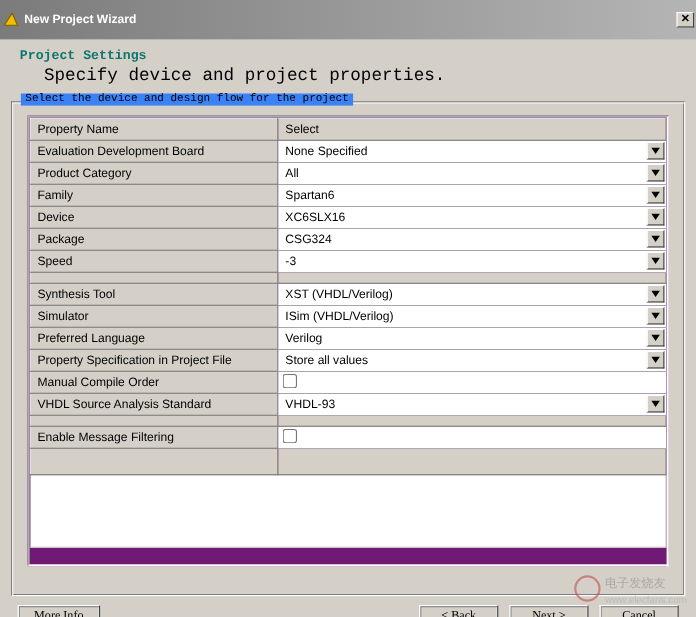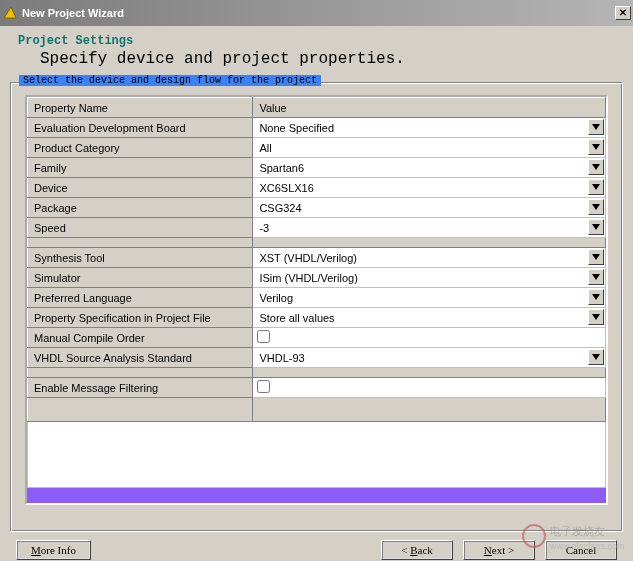--- a/index.html
+++ b/index.html
@@ -6,21 +6,21 @@
 body {
   font-family: Tahoma, sans-serif;
   font-size: 11px;
   background: #d4d0c8;
   width: 633px;
   height: 561px;
   overflow: hidden;
 }
 .titlebar {
   background: linear-gradient(to right, #7b7b7b, #b5b5b5);
-  height: 26px;
+  height: 36px;
   display: flex;
   align-items: center;
   padding: 0 2px;
   color: #fff;
   font-weight: bold;
 }
 .titlebar .icon {
   width: 16px; height: 16px;
   margin-right: 4px;
   display: inline-block;
@@ -71,21 +71,21 @@
 .groupbox .legend {
   position: absolute;
   top: -8px; left: 8px;
   background: #3b82f6;
   padding: 0 4px;
   font-family: "Courier New", monospace;
   font-size: 10px;
 }
 .table-wrap {
   border: 2px inset #fff;
-  background: #8b5cf6;
+  background: #701a75;
   height: 410px;
   overflow: hidden;
 }
 table {
   width: 100%;
   border-collapse: collapse;
   table-layout: fixed;
 }
 table th {
   background: #d4d0c8;
@@ -196,21 +196,21 @@
 
   <div class="table-wrap">
     <table>
       <colgroup>
           <col style="width:39%">
           <col style="width:61%">
         </colgroup>
       <tbody>
           <tr>
         <th>Property Name</th>
-        <th>Value</th>
+        <th>Select</th>
       </tr>
 
       <tr>
         <td class="label">Evaluation Development Board</td>
         <td class="value">
           <span class="vtext">None Specified</span>
           <span class="dd">
                 <svg viewBox="0 0 8 6">
                   <polygon points="0,0 8,0 4,6" fill="#000"></polygon>
                 </svg>

